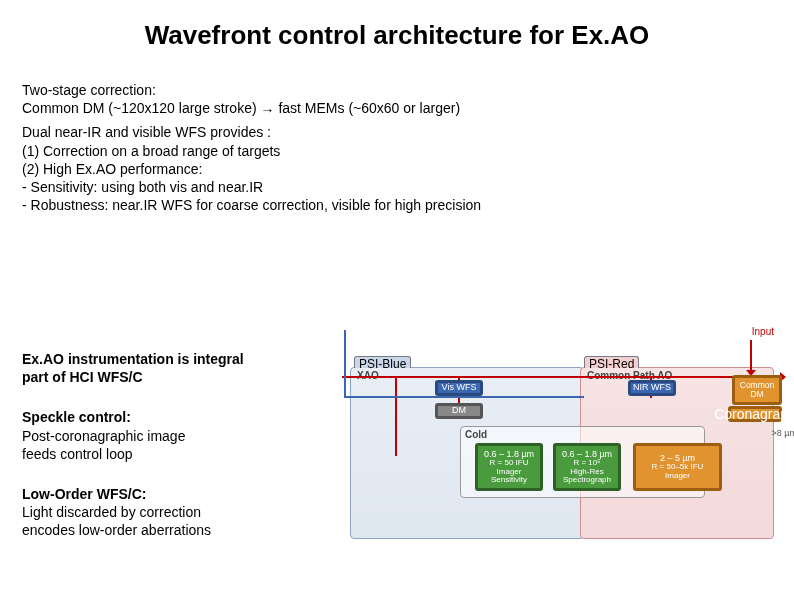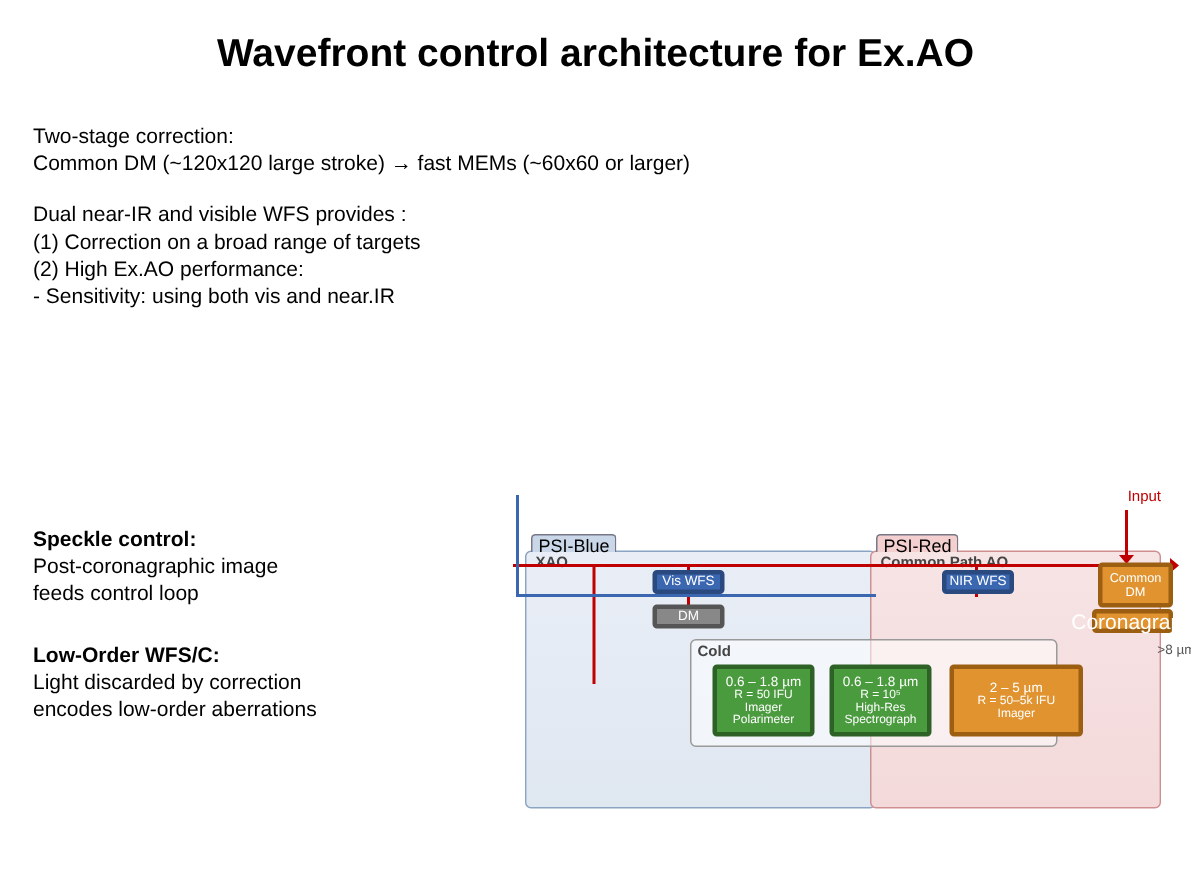--- a/index.html
+++ b/index.html
@@ -16,21 +16,21 @@
     font-weight: bold;
     text-align: center;
     padding-top: 20px;
   }
   .text-block {
     font-size: 14px;
     line-height: 1.3;
     padding-left: 22px;
   }
   .tb1 { margin-top: 30px; }
-  .tb2 { margin-top: 16px; }
+  .tb2 { margin-top: 6px; }
   .left-col {
     position: absolute;
     left: 22px;
     top: 350px;
     width: 300px;
     font-size: 14px;
     line-height: 1.3;
   }
   .left-col .para { margin-bottom: 22px; }
   .left-col .para b { font-weight: bold; }
@@ -185,23 +185,28 @@
 <div class="text-block tb1">
   <span>Two-stage correction:</span><br>
   <span>Common DM (~120x120 large stroke) → fast MEMs (~60x60 or larger)</span>
 </div>
 
 <div class="text-block tb2">
   <span>Dual near-IR and visible WFS provides :</span><br>
   <span>(1) Correction on a broad range of targets</span><br>
   <span>(2) High Ex.AO performance:</span><br>
   <span>- Sensitivity: using both vis and near.IR</span><br>
+  <span>- Robustness: near.IR WFS for coarse correction, visible for high precision</span>
 </div>
 
 <div class="left-col">
+  <div class="para">
+    <b><span>Ex.AO instrumentation is integral</span><br>
+       <span>part of HCI WFS/C</span></b>
+  </div>
   <div class="para">
     <b>Speckle control:</b><br>
     <span>Post-coronagraphic image</span><br>
     <span>feeds control loop</span>
   </div>
   <div class="para">
     <b>Low-Order WFS/C:</b><br>
     <span>Light discarded by correction</span><br>
     <span>encodes low-order aberrations</span>
   </div>
@@ -244,21 +249,21 @@
   </div>
   <div class="box orange coronagraph">Coronagraph</div>
 
   <div class="cold">
     <div class="panel-title">Cold</div>
     <div class="box green cold-box1">
       <div>
         <span class="lam-big">0.6 – 1.8 µm</span>
         <span class="lam-sub">R = 50 IFU</span>
         <span class="lam-sub">Imager</span>
-        <span class="lam-sub">Polarimeter</span>
+        <span class="lam-sub">Sensitivity</span>
       </div>
     </div>
     <div class="box green cold-box2">
       <div>
         <span class="lam-big">0.6 – 1.8 µm</span>
         <span class="lam-sub">R = 10⁵</span>
         <span class="lam-sub">High-Res</span>
         <span class="lam-sub">Spectrograph</span>
       </div>
     </div>

